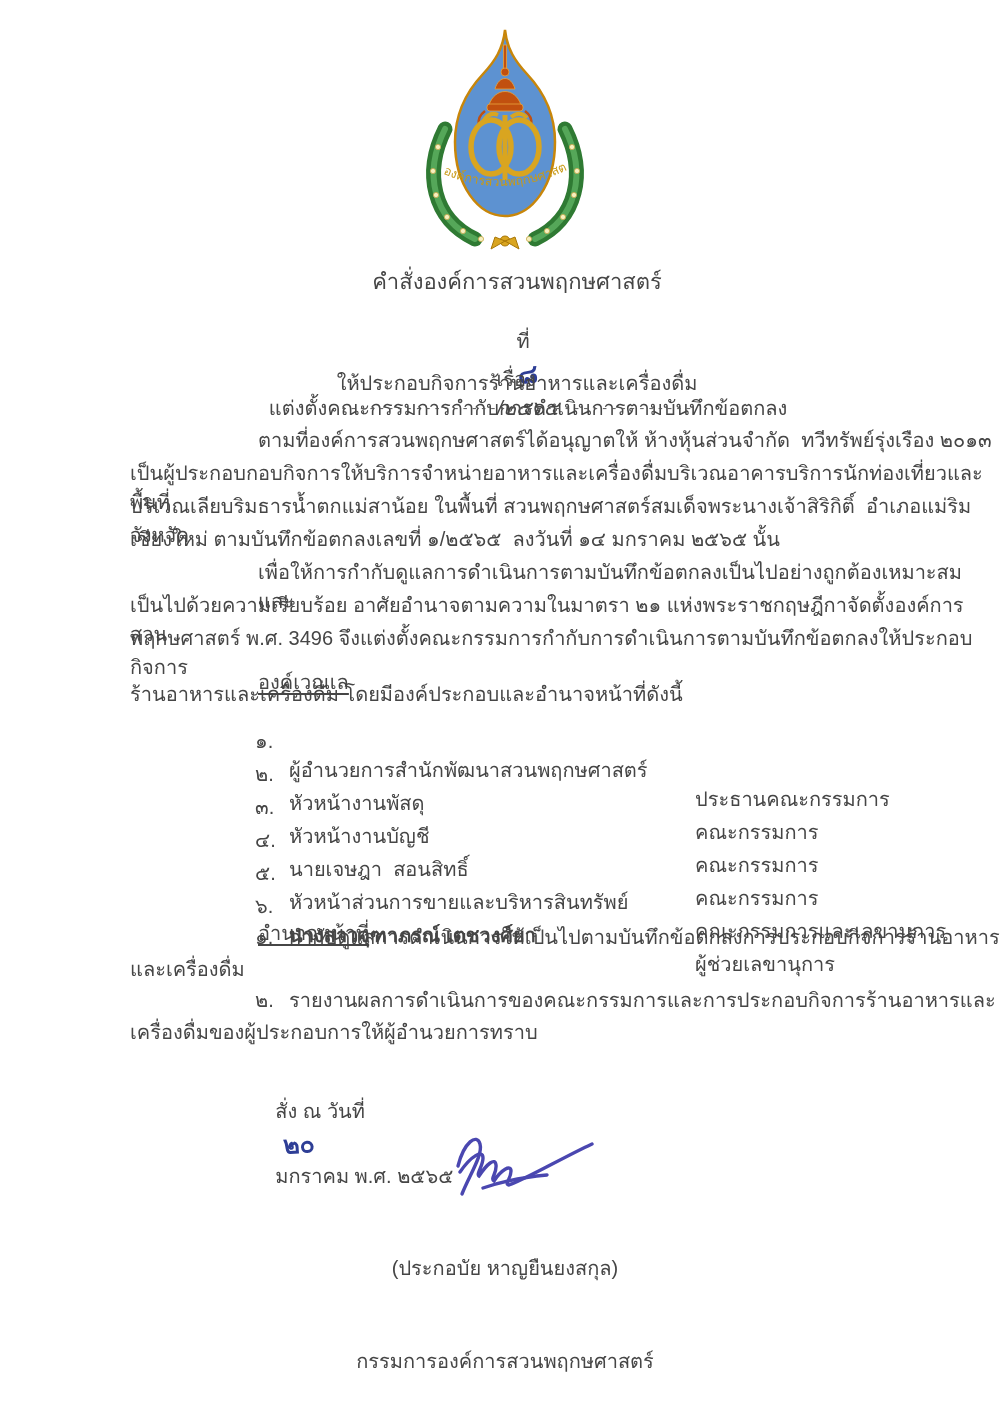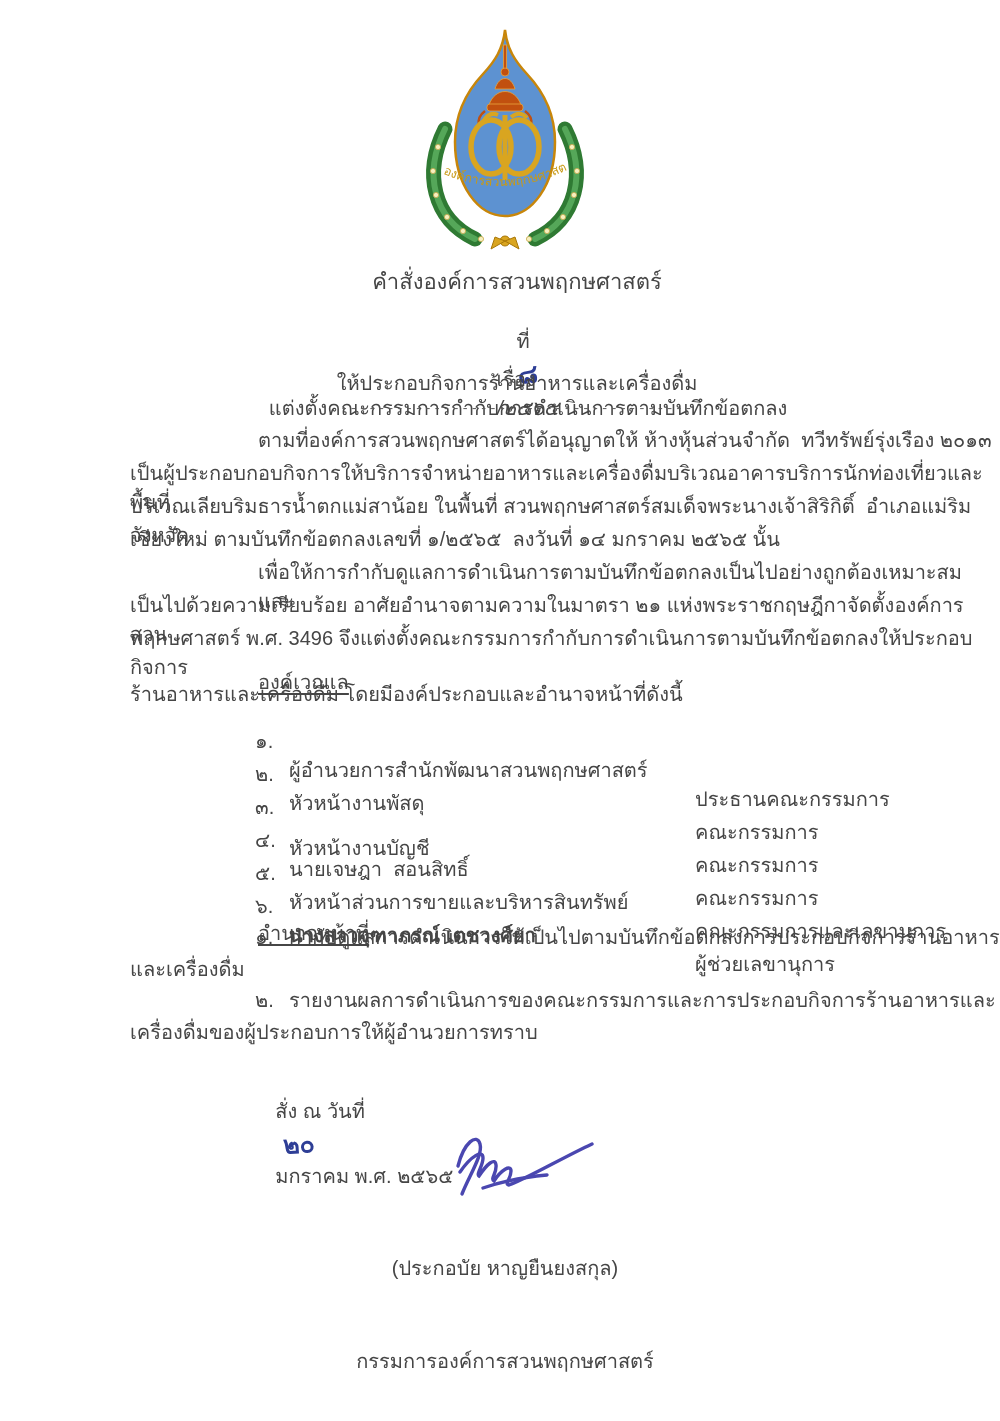--- a/index.html
+++ b/index.html
@@ -116,21 +116,21 @@
     <span class="abs" style="left:289px;">ผู้อำนวยการสำนักพัฒนาสวนพฤกษศาสตร์</span>
     <span class="abs" style="left:695px;">ประธานคณะกรรมการ</span>
   </div>
   <div class="abs" style="left:0;top:731px;width:1000px;">
     <span class="abs" style="left:255px;">๒.</span>
     <span class="abs" style="left:289px;">หัวหน้างานพัสดุ</span>
     <span class="abs" style="left:695px;">คณะกรรมการ</span>
   </div>
   <div class="abs" style="left:0;top:764px;width:1000px;">
     <span class="abs" style="left:255px;">๓.</span>
-    <span class="abs" style="left:289px;margin-top:12px;">หัวหน้างานบัญชี</span>
+    <span class="abs" style="left:289px;">หัวหน้างานบัญชี</span>
     <span class="abs" style="left:695px;">คณะกรรมการ</span>
   </div>
   <div class="abs" style="left:0;top:797px;width:1000px;">
     <span class="abs" style="left:255px;">๔.</span>
     <span class="abs" style="left:289px;">นายเจษฎา  สอนสิทธิ์</span>
     <span class="abs" style="left:695px;">คณะกรรมการ</span>
   </div>
   <div class="abs" style="left:0;top:830px;width:1000px;">
     <span class="abs" style="left:255px;">๕.</span>
     <span class="abs" style="left:289px;">หัวหน้าส่วนการขายและบริหารสินทรัพย์</span>

